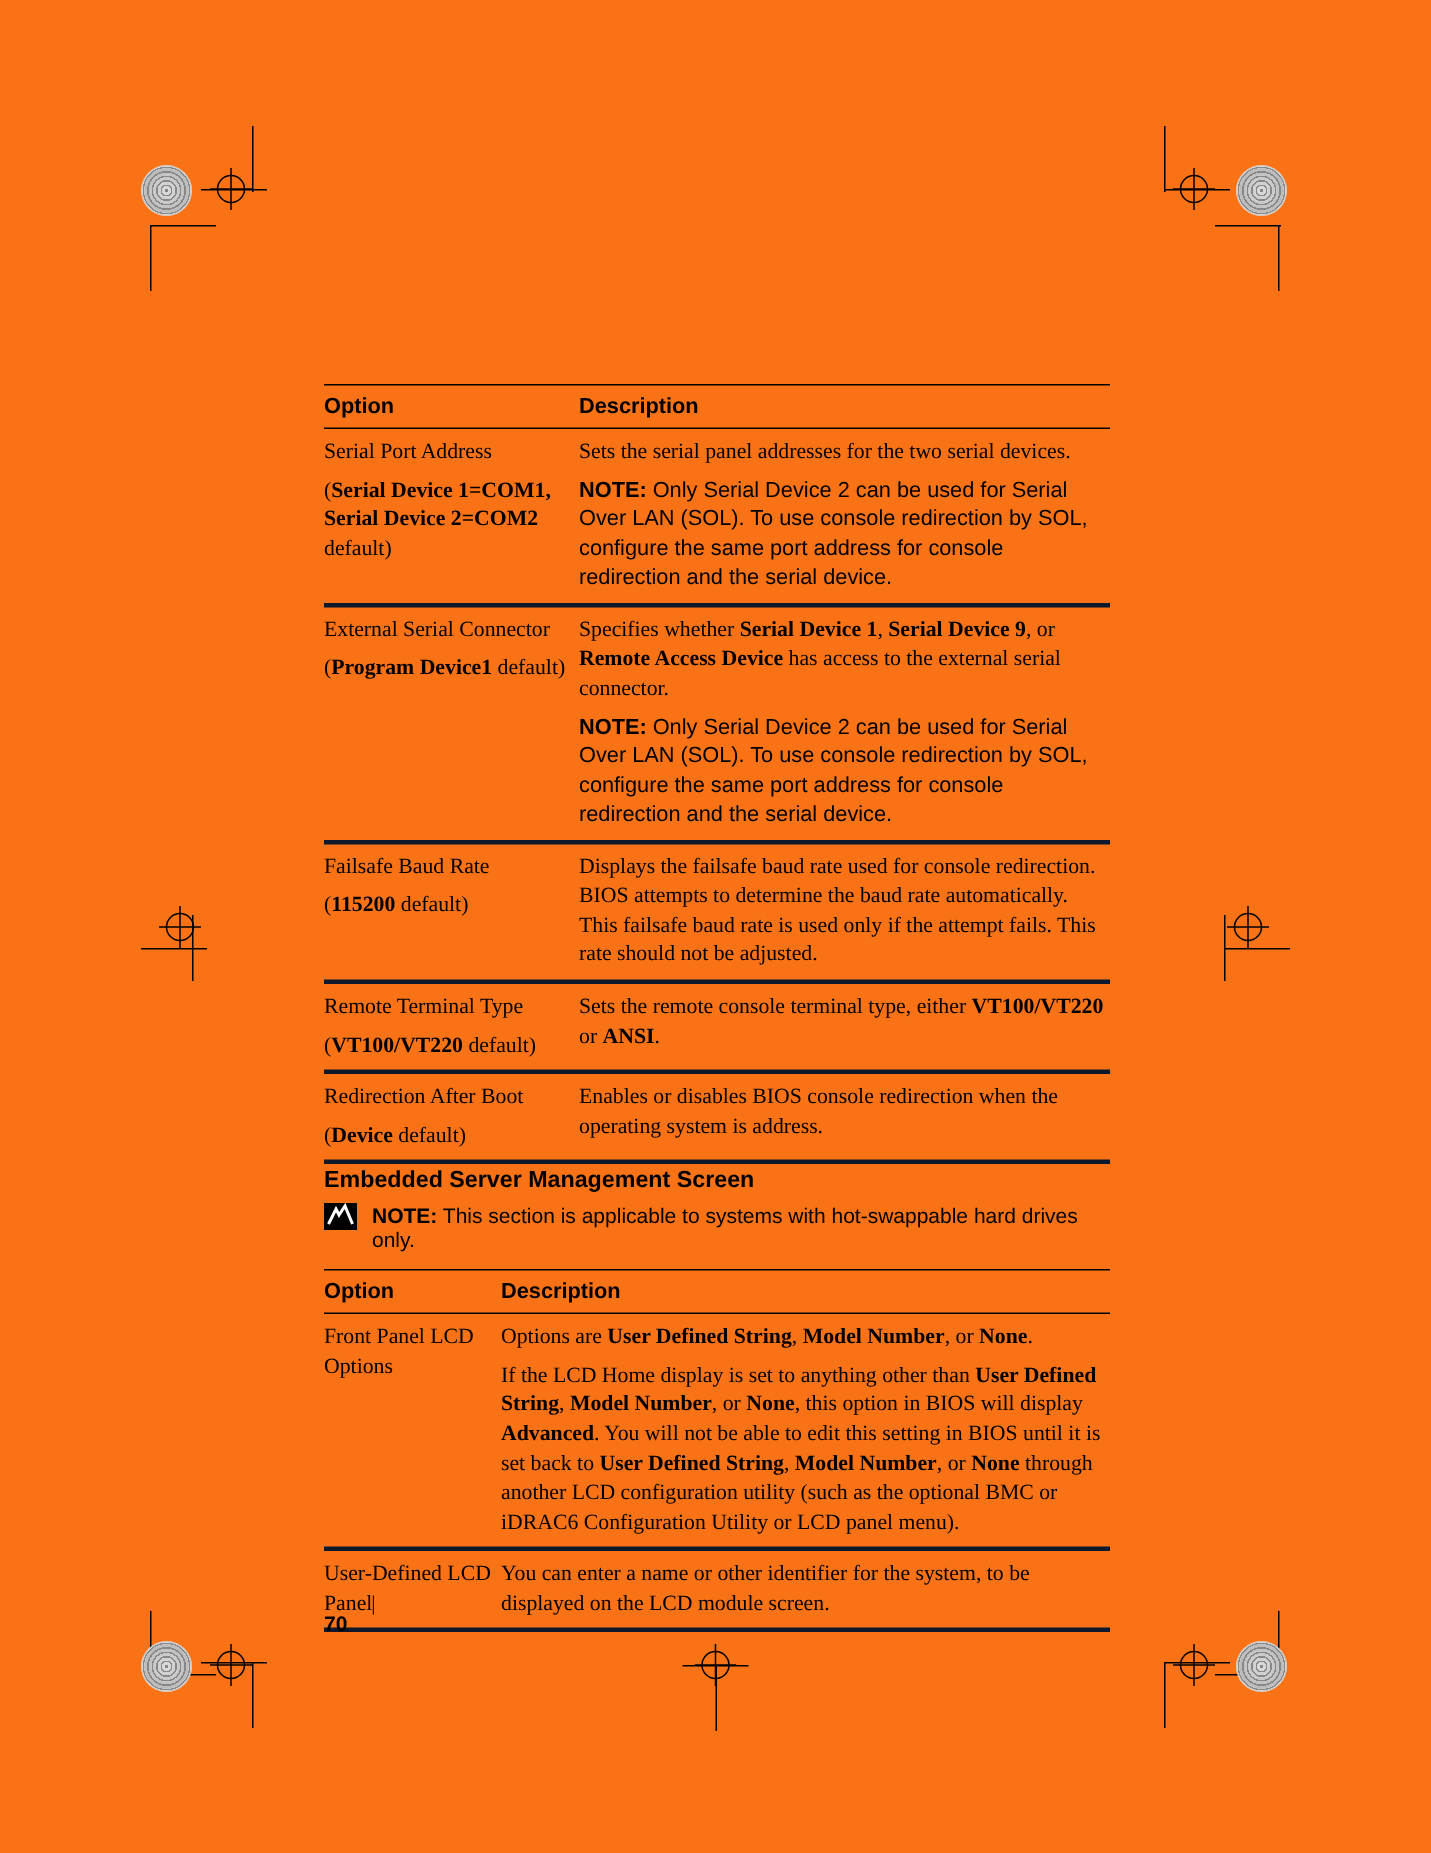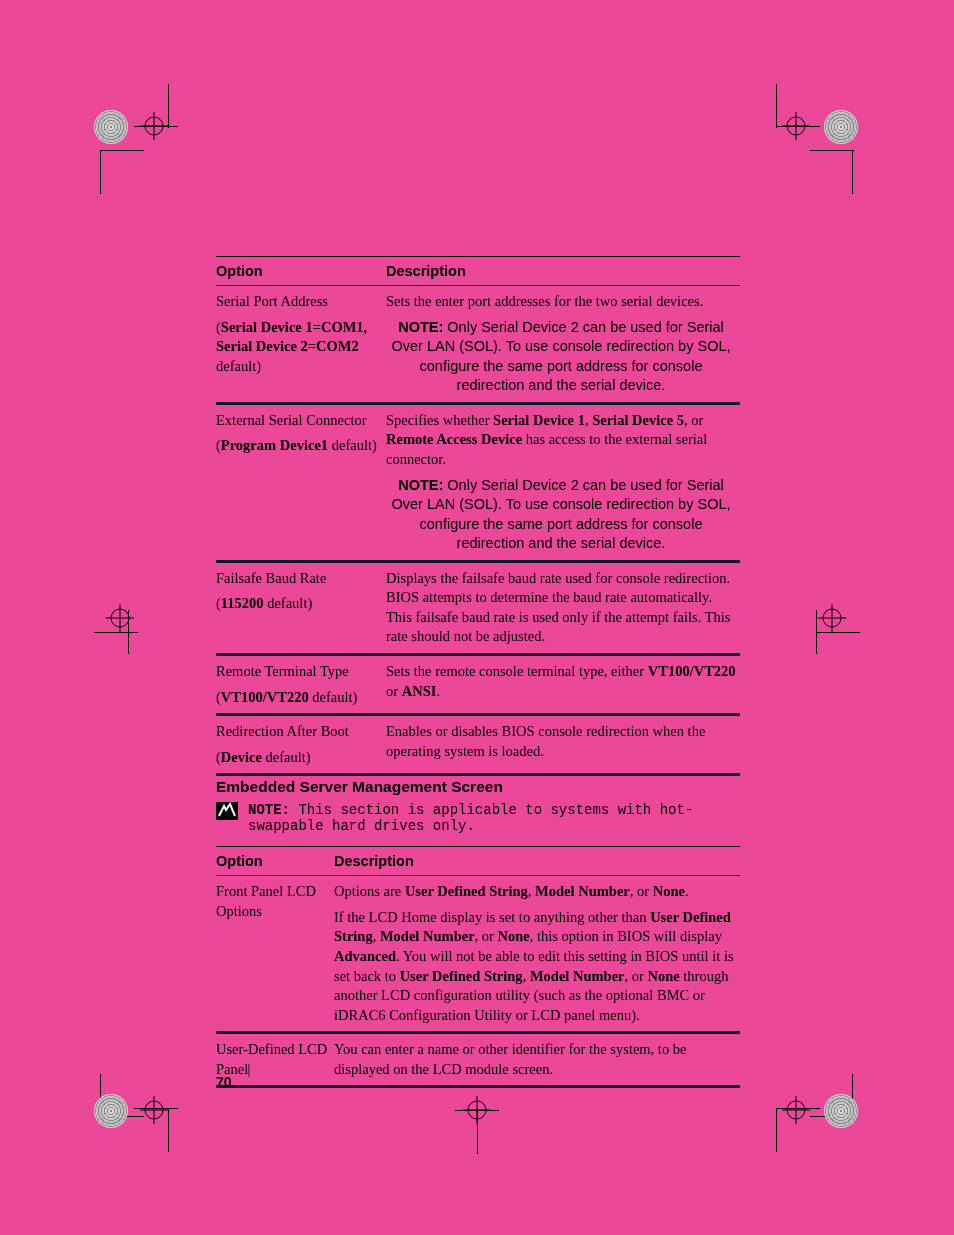--- a/index.html
+++ b/index.html
@@ -7,21 +7,21 @@
     padding: 0;
     background: #fff;
     font-family: Georgia, "Times New Roman", serif;
     color: #000;
   }
   .page {
     position: relative;
     width: 954px;
     height: 1235px;
     margin: 0 auto;
-    background: #ec4899;
+    background: #f97316;
     overflow: hidden;
   }
   .content {
     position: absolute;
     left: 216px;
     top: 256px;
     width: 524px;
   }
   table {
     border-collapse: collapse;
@@ -40,21 +40,20 @@
   td {
     vertical-align: top;
     padding: 6px 4px 6px 0;
     line-height: 1.35;
   }
   tr.rule-below td {
     border-bottom: 3px solid #0f172a;
   }
   .sans {
     font-family: Arial, Helvetica, sans-serif;
-    text-align: center;
   }
   .bold {
     font-weight: bold;
   }
   .section-heading {
     font-family: Arial, Helvetica, sans-serif;
     font-weight: bold;
     font-size: 15.5px;
     margin: 2px 0 6px 0;
   }
@@ -64,21 +63,21 @@
     gap: 10px;
     margin: 4px 0 12px 0;
   }
   .note-icon {
     flex-shrink: 0;
     width: 22px;
     height: 18px;
     display: inline-block;
   }
   .note-text {
-    font-family: Liberation Mono, monospace;
+    font-family: Liberation Sans, sans-serif;
     font-size: 14px;
   }
   .footer {
     position: absolute;
     left: 216px;
     top: 1050px;
     width: 524px;
     font-size: 14px;
     display: flex;
     align-items: center;
@@ -257,37 +256,37 @@
       <tbody>
 
         <tr class="rule-below">
           <td>
             <div class="para"><span>Serial Port Address</span></div>
             <div class="para">
               <span>(</span><span class="bold">Serial Device 1=COM1, Serial Device 2=COM2</span><span> default)</span>
             </div>
           </td>
           <td>
-            <div class="para"><span>Sets the enter port addresses for the two serial devices.</span></div>
+            <div class="para"><span>Sets the serial panel addresses for the two serial devices.</span></div>
             <div class="para sans">
               <span class="bold">NOTE:</span><span> Only Serial Device 2 can be used for Serial Over LAN (SOL). To use console redirection by SOL, configure the same port address for console redirection and the serial device.</span>
             </div>
           </td>
         </tr>
 
         <tr class="rule-below">
           <td>
             <div class="para"><span>External Serial Connector</span></div>
             <div class="para">
               <span>(</span><span class="bold">Program Device1</span><span> default)</span>
             </div>
           </td>
           <td>
             <div class="para">
-              <span>Specifies whether </span><span class="bold">Serial Device 1</span><span>, </span><span class="bold">Serial Device 5</span><span>, or </span><span class="bold">Remote Access Device</span><span> has access to the external serial connector.</span>
+              <span>Specifies whether </span><span class="bold">Serial Device 1</span><span>, </span><span class="bold">Serial Device 9</span><span>, or </span><span class="bold">Remote Access Device</span><span> has access to the external serial connector.</span>
             </div>
             <div class="para sans">
               <span class="bold">NOTE:</span><span> Only Serial Device 2 can be used for Serial Over LAN (SOL). To use console redirection by SOL, configure the same port address for console redirection and the serial device.</span>
             </div>
           </td>
         </tr>
 
         <tr class="rule-below">
           <td>
             <div class="para"><span>Failsafe Baud Rate</span></div>
@@ -315,21 +314,21 @@
         </tr>
 
         <tr class="rule-below">
           <td>
             <div class="para"><span>Redirection After Boot</span></div>
             <div class="para">
               <span>(</span><span class="bold">Device</span><span> default)</span>
             </div>
           </td>
           <td>
-            <div class="para"><span>Enables or disables BIOS console redirection when the operating system is loaded.</span></div>
+            <div class="para"><span>Enables or disables BIOS console redirection when the operating system is address.</span></div>
           </td>
         </tr>
       </tbody>
     </table>
 
     <div class="section-heading">Embedded Server Management Screen</div>
 
     <div class="note-row">
       <span class="note-icon">
         <svg viewBox="0 0 22 18">

